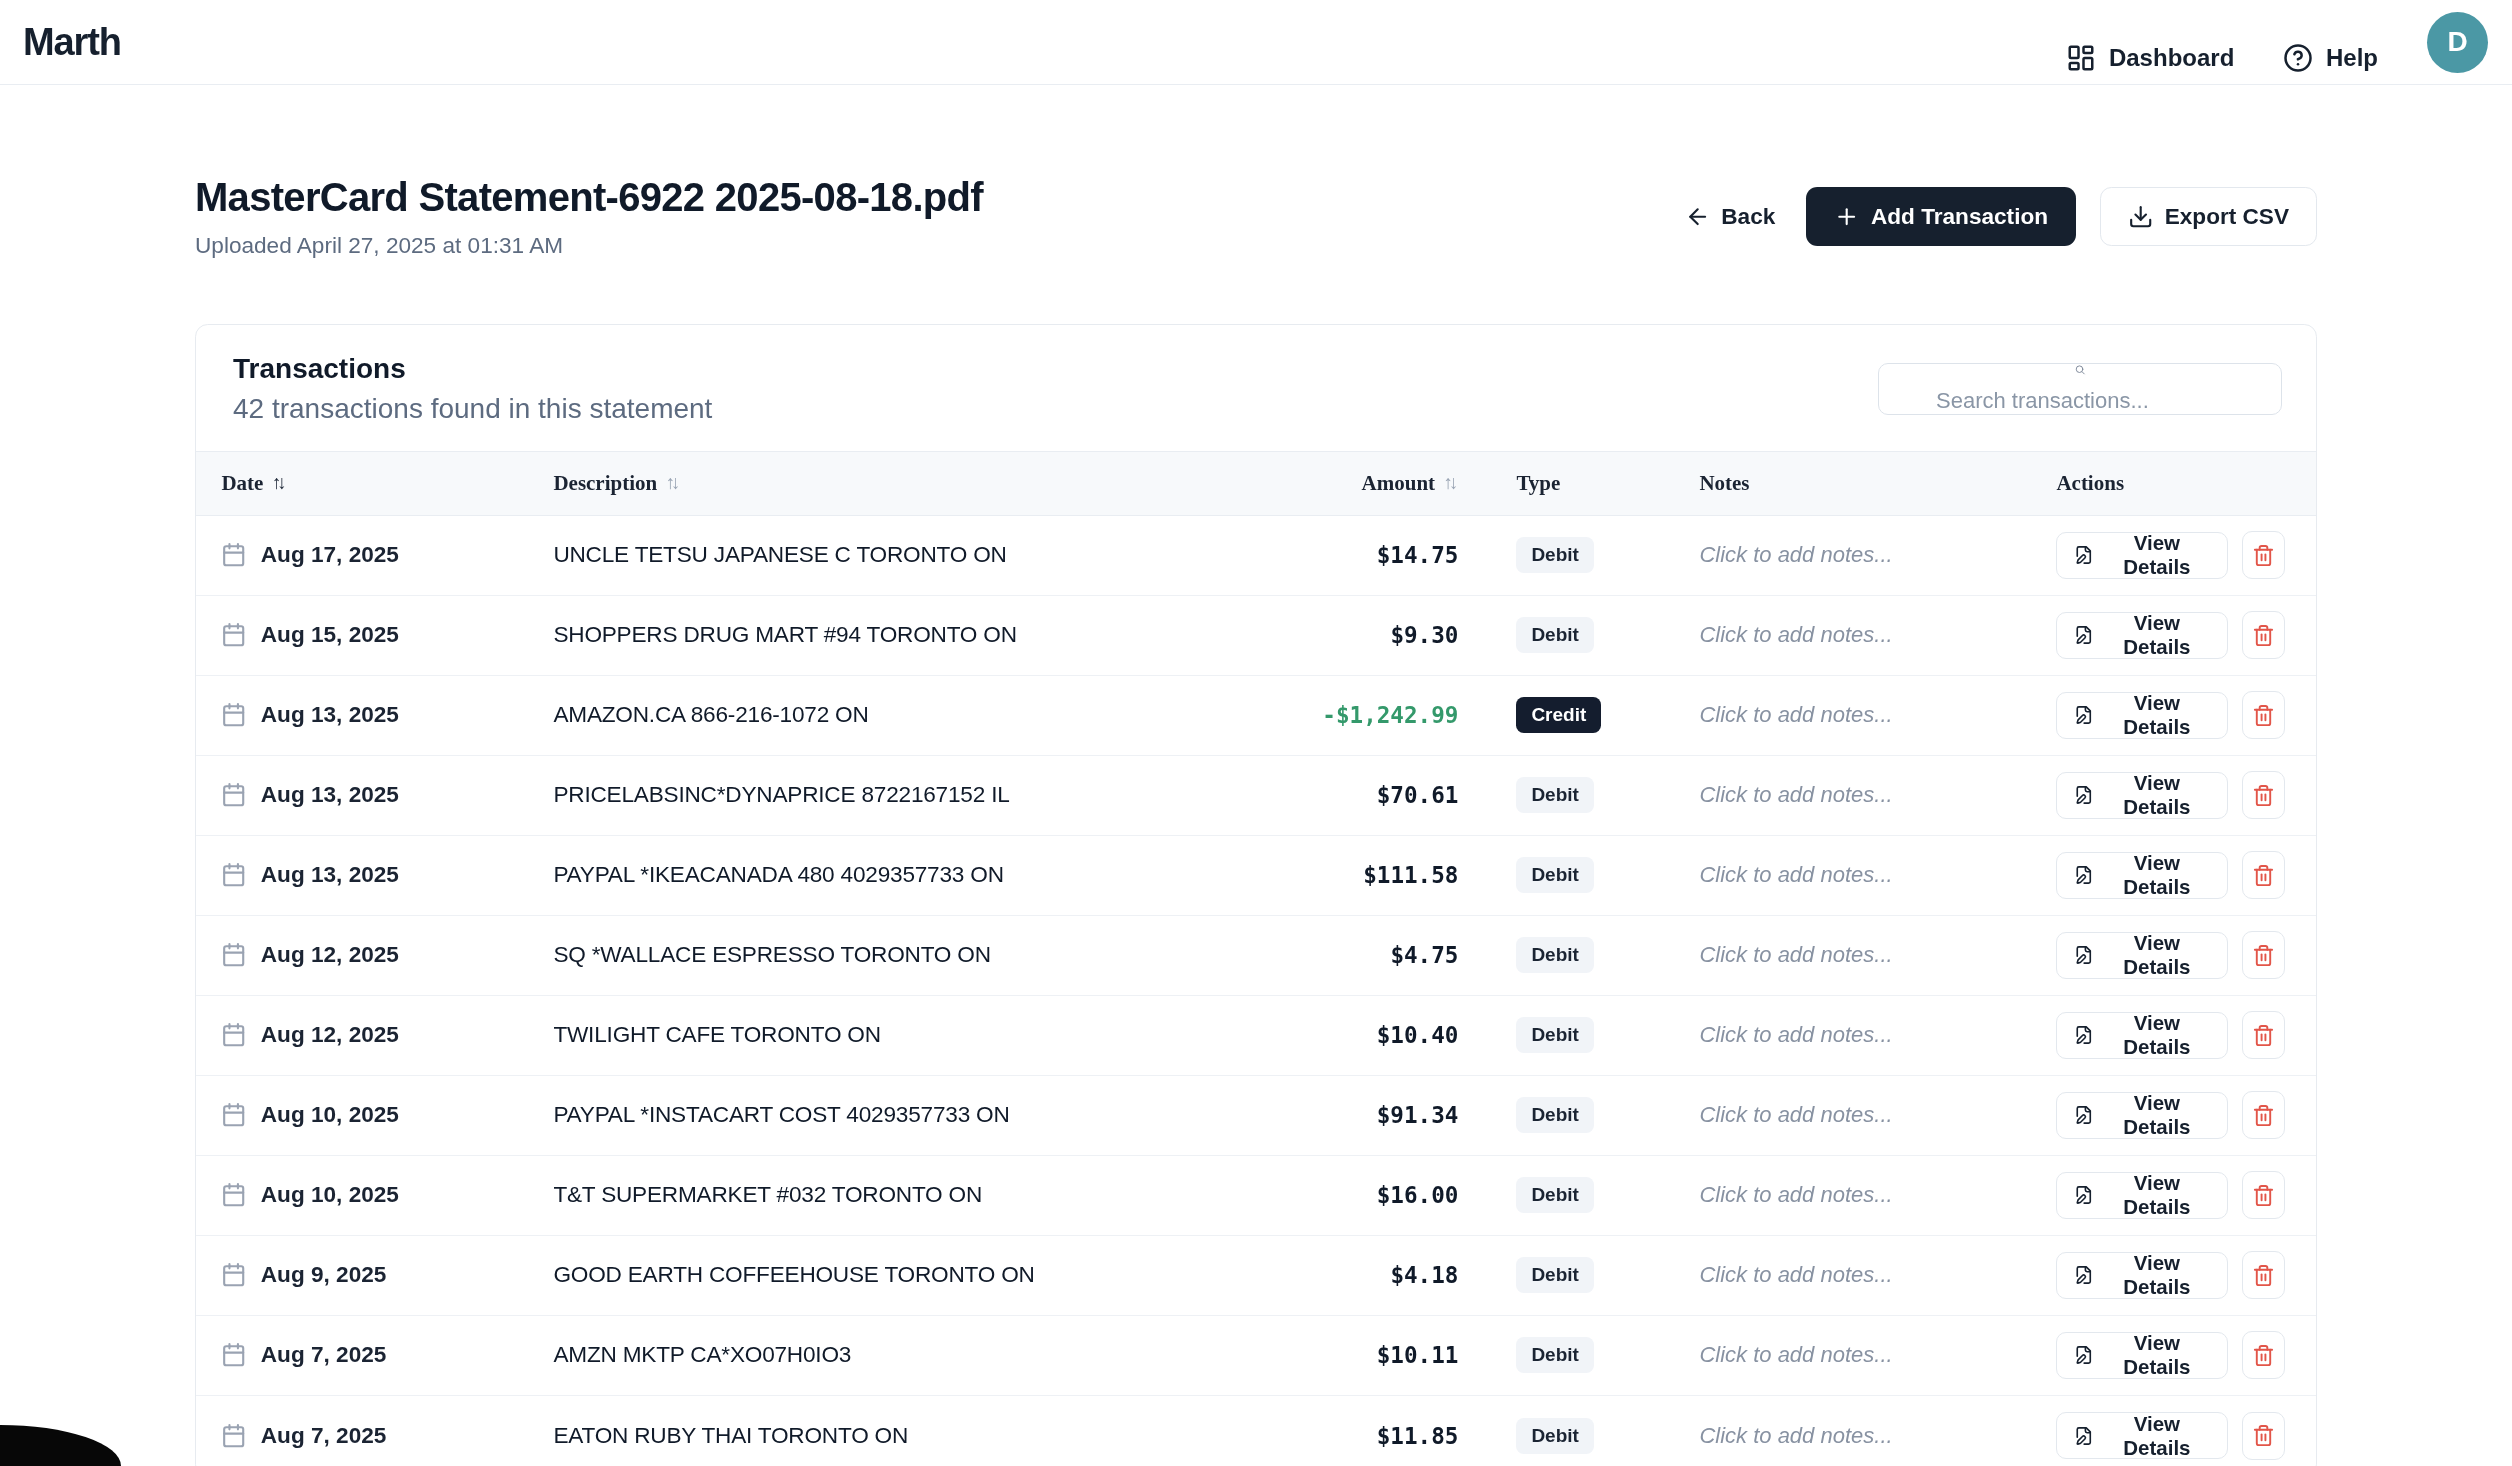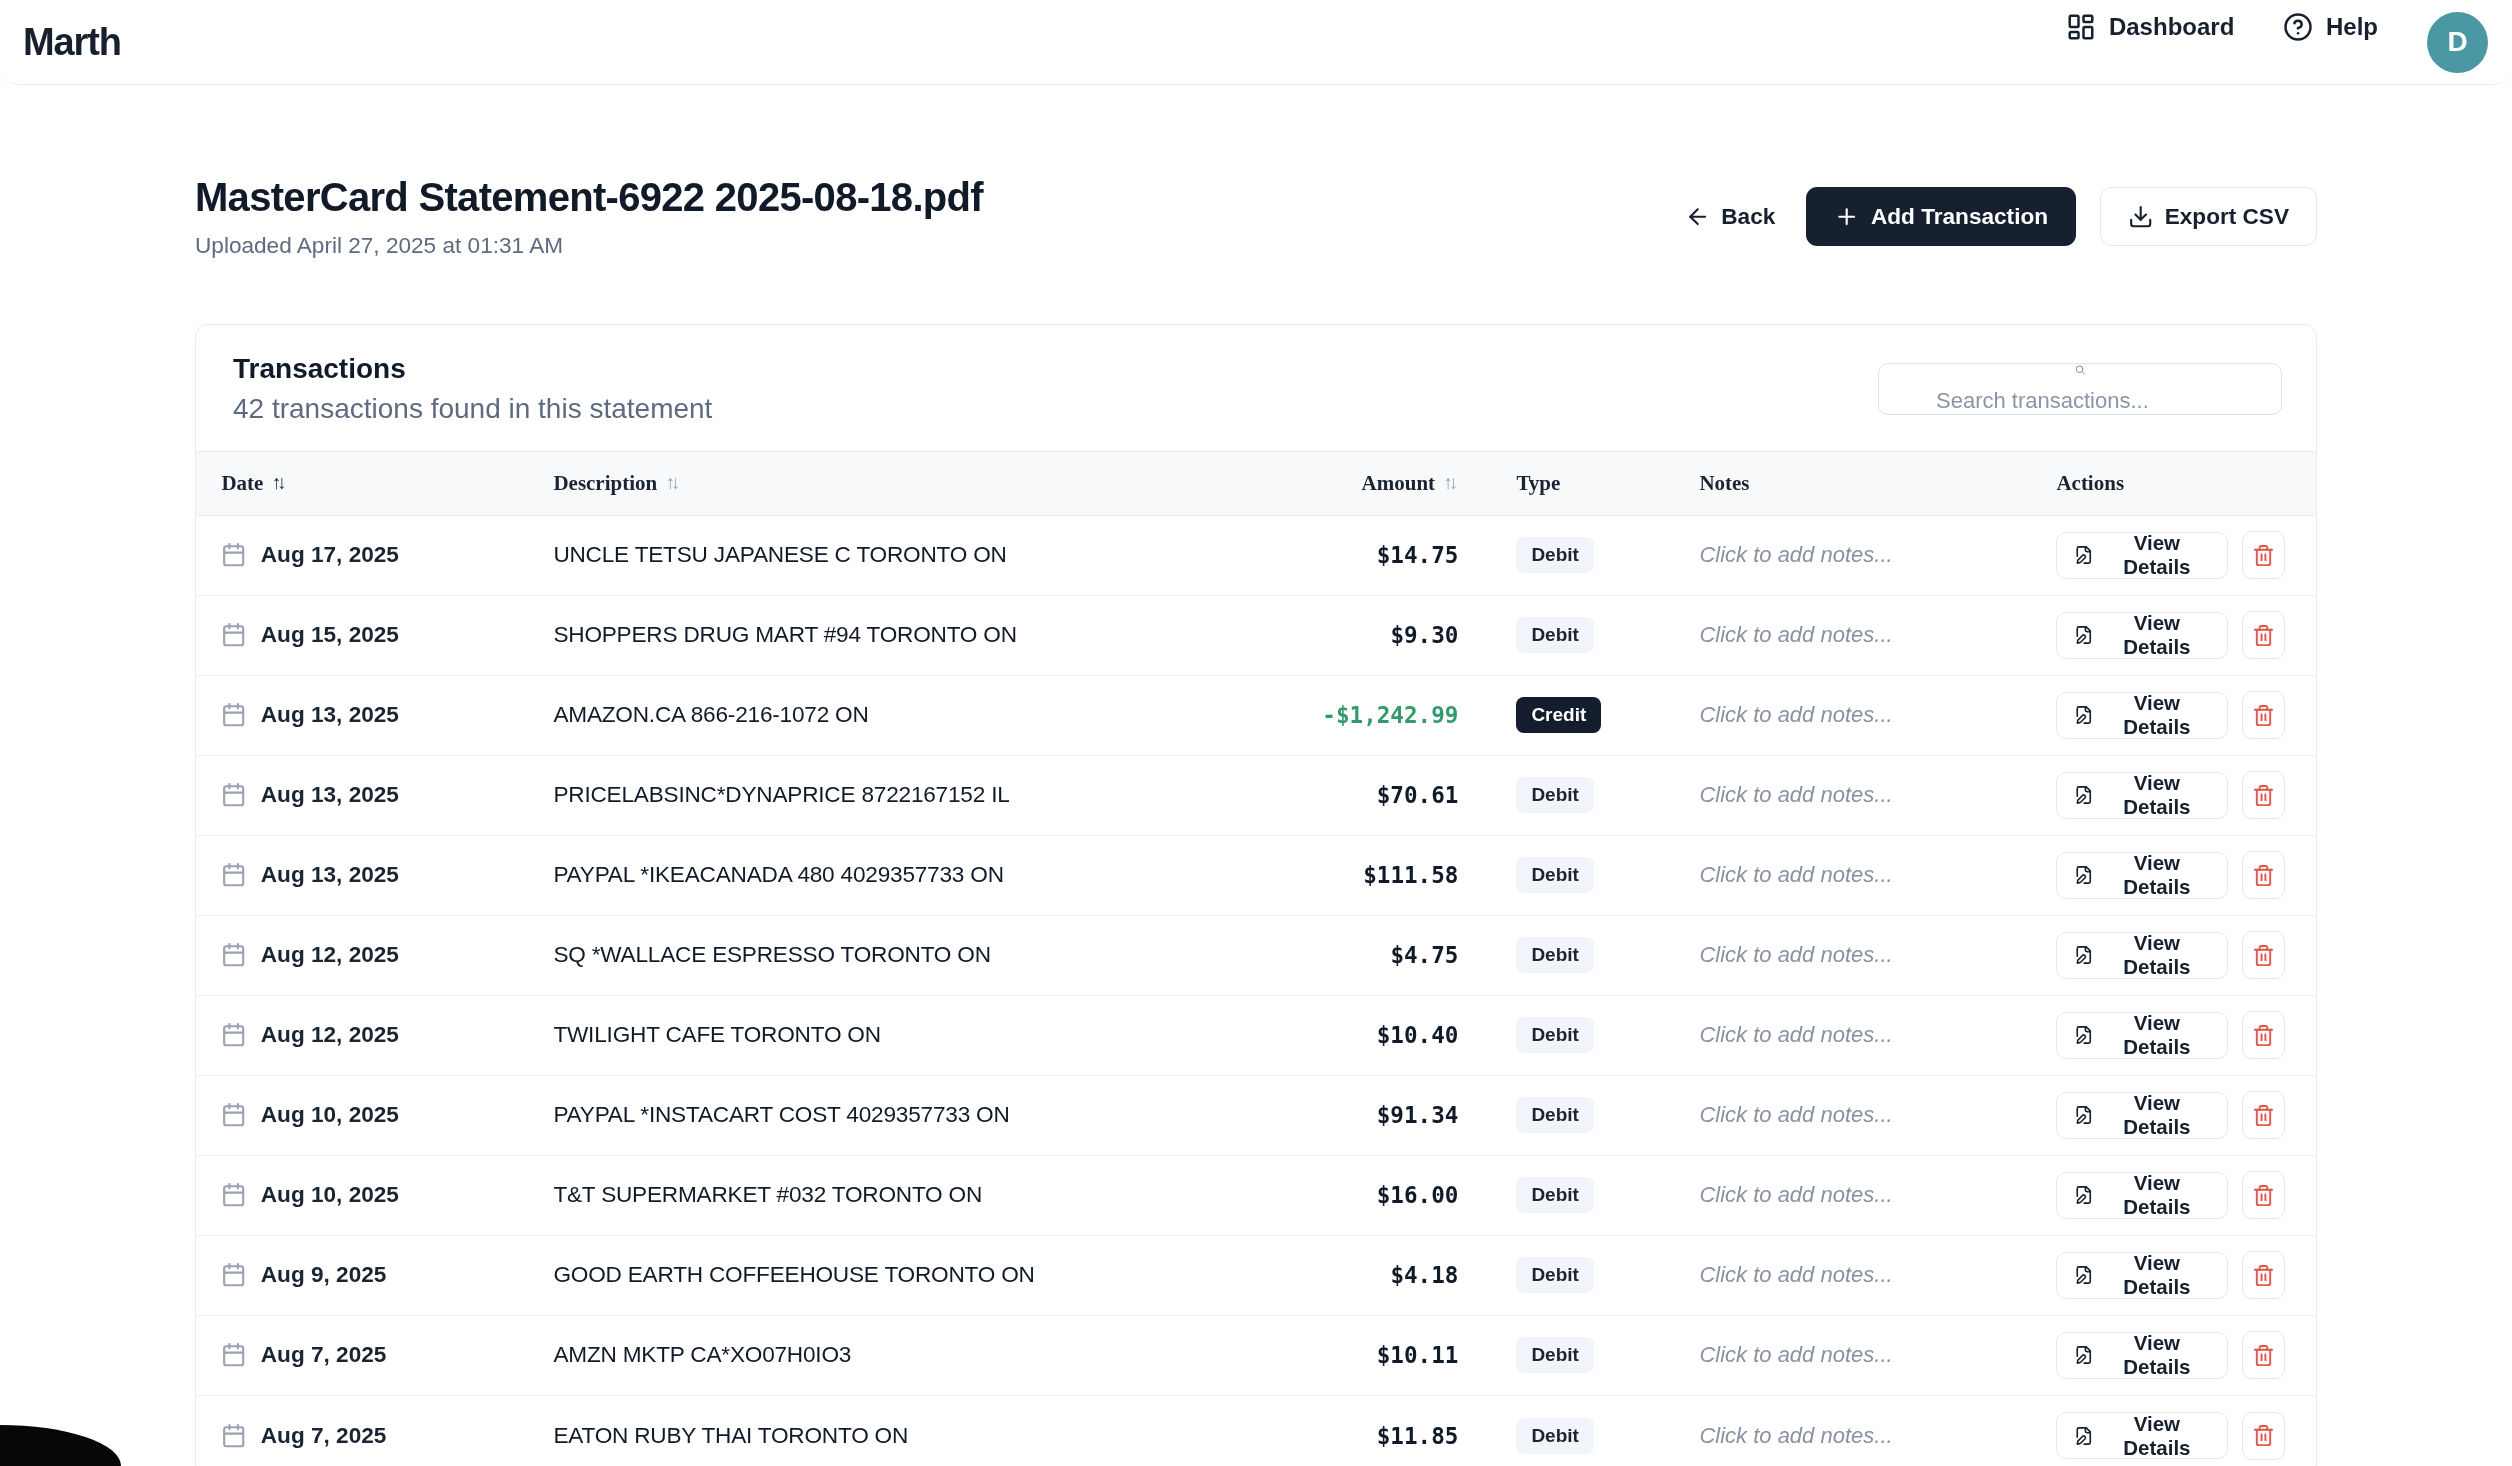--- a/index.html
+++ b/index.html
@@ -1,23 +1,23 @@
 <!DOCTYPE html>
 <html style="font-size:11.3px"><head>
 <meta charset="utf-8">
 <style>
   * { margin: 0; padding: 0; box-sizing: border-box; }
   html, body { width: 2512px; height: 1466px; overflow: hidden; background: #ffffff;
     font-family: "Liberation Sans", "DejaVu Sans", sans-serif; color: #121c2b; }
 
   
   .topbar { height: 85px; display: flex; align-items: center; justify-content: space-between;
-    padding: 0 24px 0 23px; border-bottom: 1.4px solid #e9edf2; background: #fff; border-radius: 19px; }
+    padding: 0 24px 0 23px; border-bottom: 1.4px solid #e9edf2; background: #fff; }
   .logo { font-size: 38px; font-weight: 800; letter-spacing: -1.1px; color: #16202e; }
-  .nav { display: flex; align-items: flex-start; gap: 49px; }
+  .nav { display: flex; align-items: flex-end; gap: 49px; }
   .nav-item { display: flex; align-items: center; gap: 12.7px; font-size: 24px; font-weight: 600;
     color: #16202e; cursor: pointer; }
   .nav-item svg { width: 30px; height: 30px; stroke: #16202e; fill: none; stroke-width: 2;
     stroke-linecap: round; stroke-linejoin: round; }
   .avatar { width: 61px; height: 61px; border-radius: 50%; background: #4b98a5; color: #fff;
     display: flex; align-items: center; justify-content: center; font-size: 28px; font-weight: 600; }
 
   
   .main { padding: 0 195px; }
   .page-head { margin-top: 90px; display: flex; justify-content: space-between; align-items: center; }

